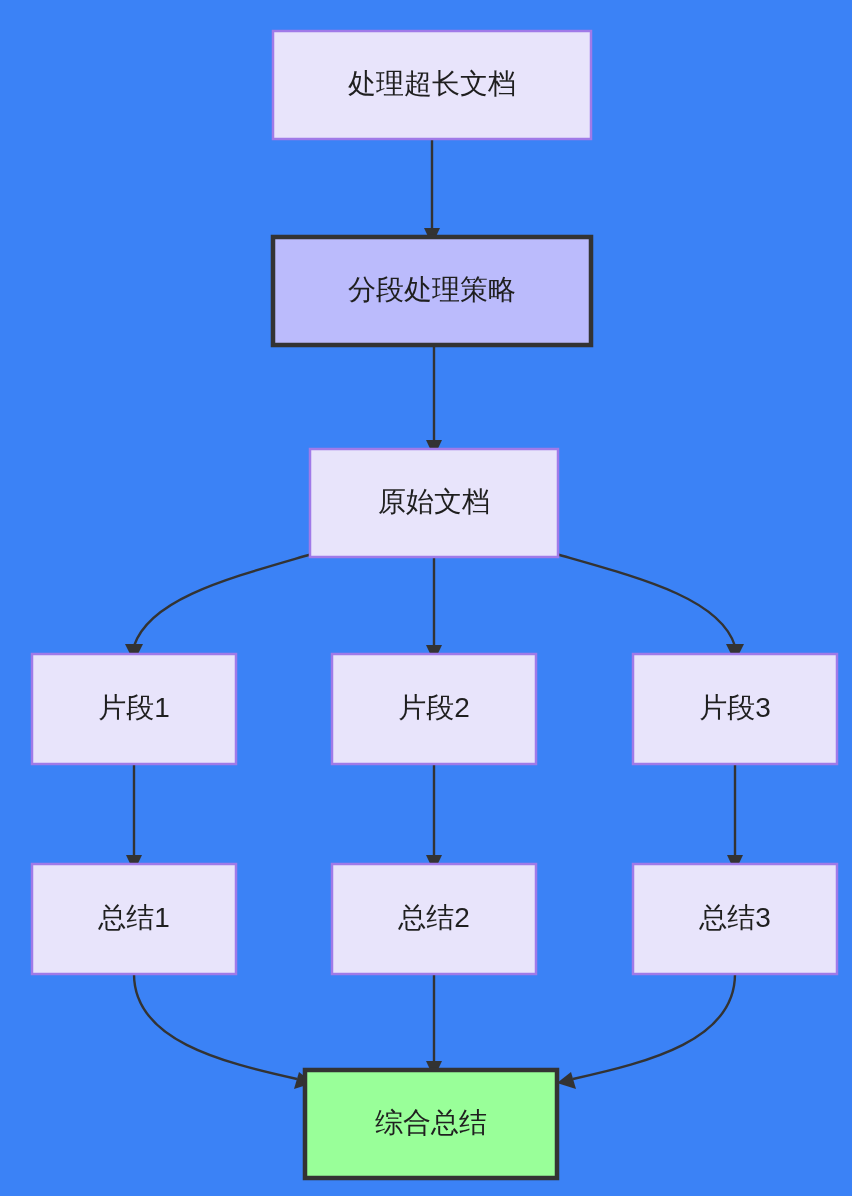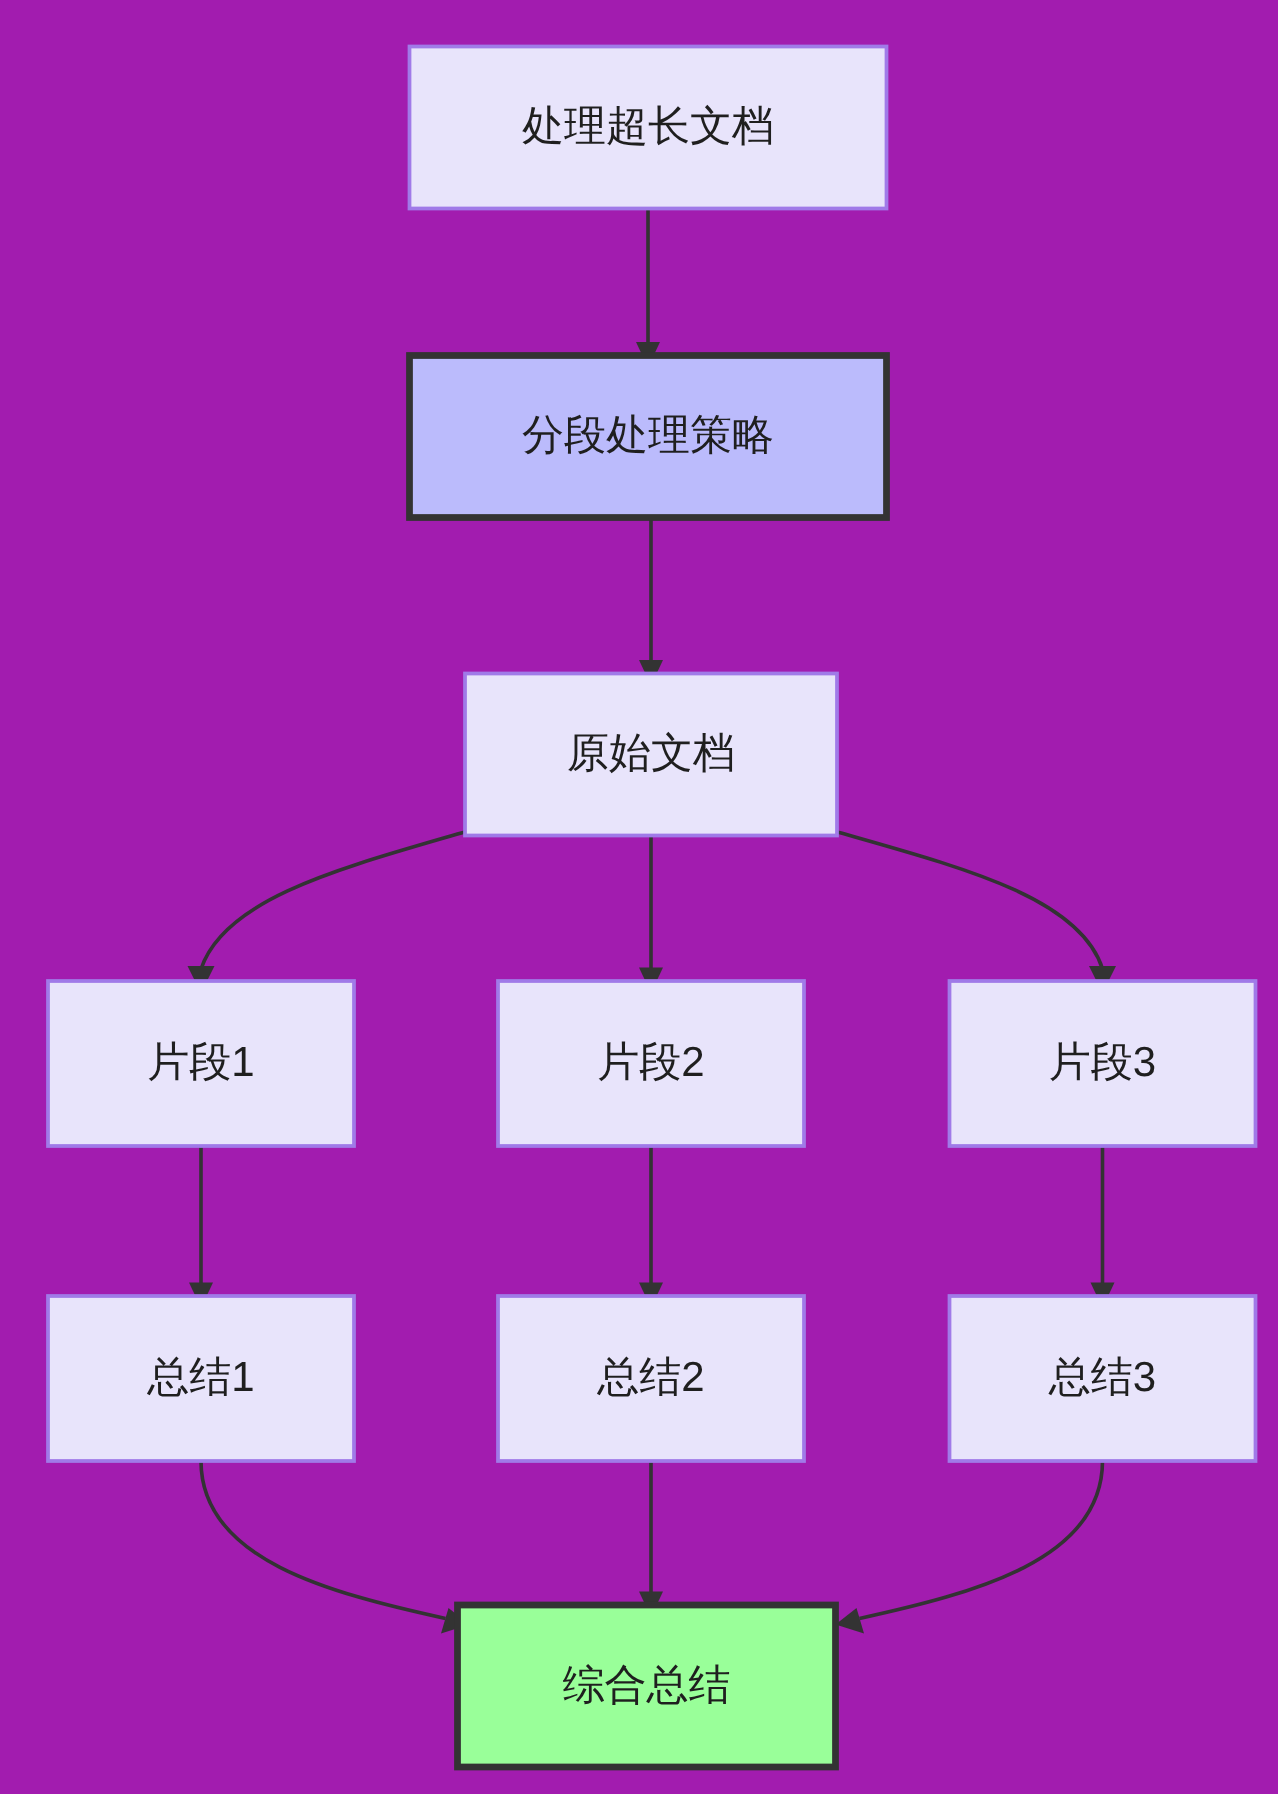--- a/index.html
+++ b/index.html
@@ -11,21 +11,21 @@
   body {
     width: 852px;
     height: 1196px;
     overflow: hidden;
     font-family: "Liberation Sans", "DejaVu Sans", sans-serif;
   }
   #flow-root {
     position: relative;
     width: 852px;
     height: 1196px;
-    background: #a21caf;
+    background: #3b82f6;
   }
   svg#flow-svg {
     position: absolute;
     top: 0;
     left: 0;
     width: 852px;
     height: 1196px;
     display: block;
   }
   .node-rect-plain {

